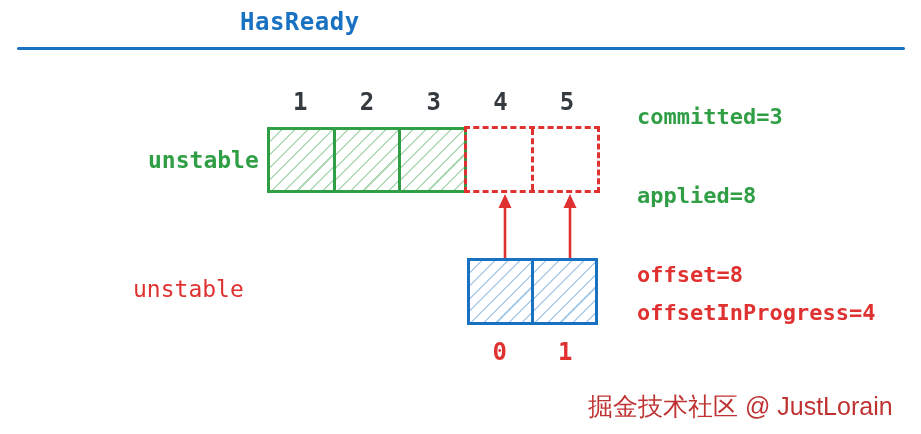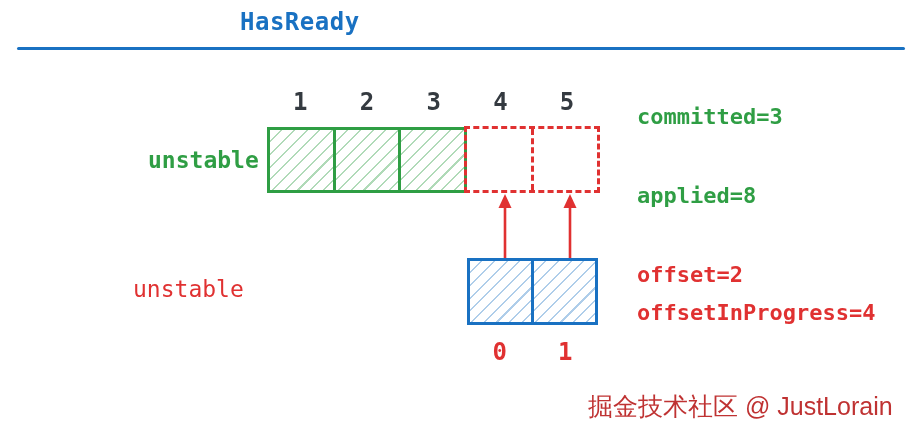--- a/index.html
+++ b/index.html
@@ -143,19 +143,19 @@
     <div class="cell"></div>
   </div>
 
   <div class="abs uidx-row">
     <span>0</span>
     <span>1</span>
   </div>
 
   <div class="abs ann green ann-committed">committed=3</div>
   <div class="abs ann green ann-applied">applied=8</div>
-  <div class="abs ann red ann-offset">offset=2</div>
+  <div class="abs ann red ann-offset">offset=8</div>
   <div class="abs ann red ann-offsetip">offsetInProgress=4</div>
 
 
   <div class="abs watermark">掘金技术社区 @ JustLorain</div>
 
 </div>
 
 </body></html>

